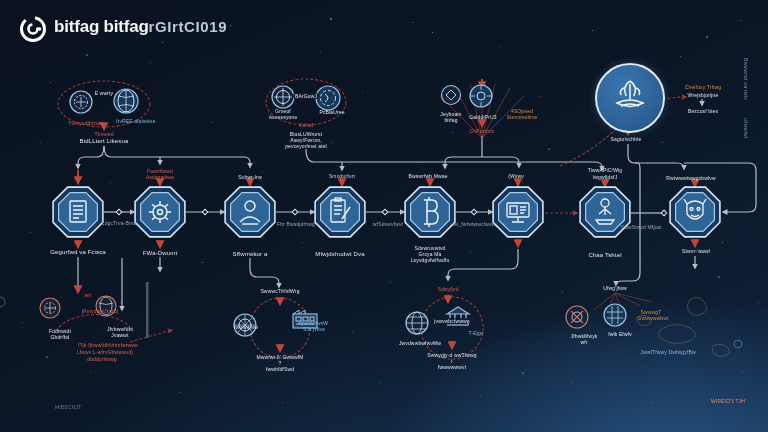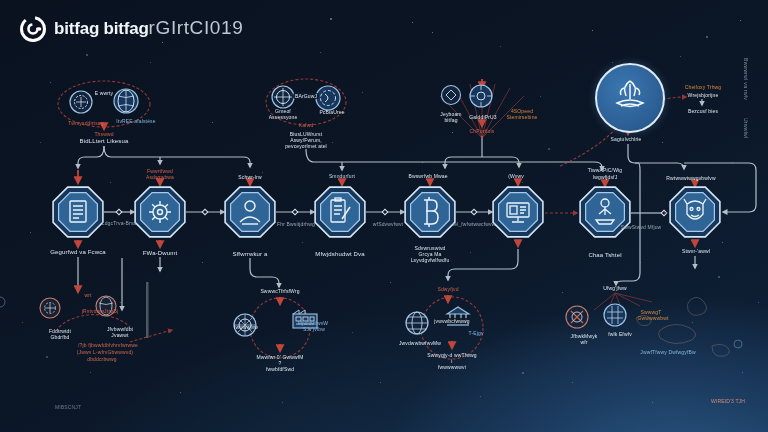--- a/index.html
+++ b/index.html
@@ -16,21 +16,21 @@
   .stars2{width:2px;height:2px;box-shadow:330px 18px 0 0 rgba(220,235,255,.5),706px 36px 0 0 rgba(220,235,255,.4),86px 54px 0 0 rgba(220,235,255,.35),548px 148px 0 0 rgba(220,235,255,.3),244px 206px 0 0 rgba(220,235,255,.3),718px 276px 0 0 rgba(220,235,255,.35),46px 356px 0 0 rgba(220,235,255,.3),522px 372px 0 0 rgba(220,235,255,.3);}
   .lbl{position:absolute;transform:translateX(-50%);font-size:6px;line-height:1.2;color:#dde7ef;white-space:nowrap;text-align:center;letter-spacing:.15px;}
   .red{color:#d0604c;} .orange{color:#d98a3f;} .blue{color:#87b7e0;} .dim{color:#97a8b8;}
   .t5{font-size:5px;}
   .chip{background:rgba(15,27,45,.9);padding:0 2px;border-radius:2px;}
   .hex{position:absolute;width:56px;height:56px;}
   .ci{position:absolute;}
   .vert{position:absolute;writing-mode:vertical-rl;font-size:5px;color:#92a6b9;opacity:.85;letter-spacing:.3px;white-space:nowrap;}
   #hdr{position:absolute;left:54px;top:17px;white-space:nowrap;}
   #hdr .b{font-size:17px;font-weight:bold;color:#f3f6f9;letter-spacing:-.2px;}
-  #hdr .s{font-size:19px;font-weight:400;color:#bdc8d3;letter-spacing:.6px;}
+  #hdr .s{font-size:15px;font-weight:700;color:#bdc8d3;letter-spacing:.6px;}
   #bigcircle{position:absolute;left:595px;top:63px;width:66px;height:66px;border-radius:50%;
     border:2px solid #dcebf7;background:radial-gradient(circle at 40% 35%,#3b77b0 0%,#2c5f95 65%,#234e7d 100%);
     box-shadow:0 0 10px rgba(120,180,240,.25);}
   svg{display:block;}
   #wires{position:absolute;left:0;top:0;}
 </style>
 </head>
 <body>
 
 <div id="stage">

